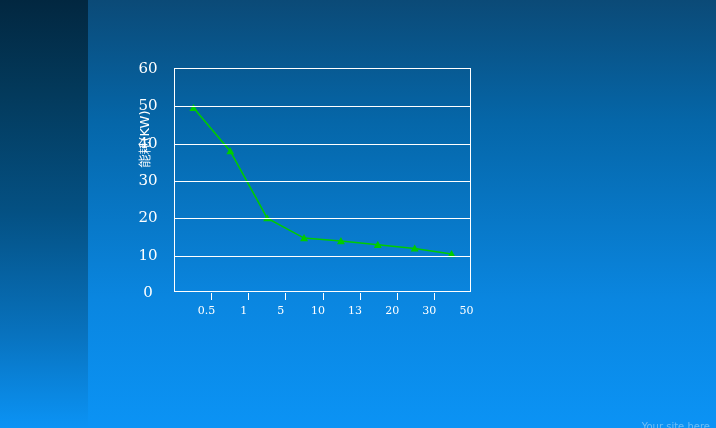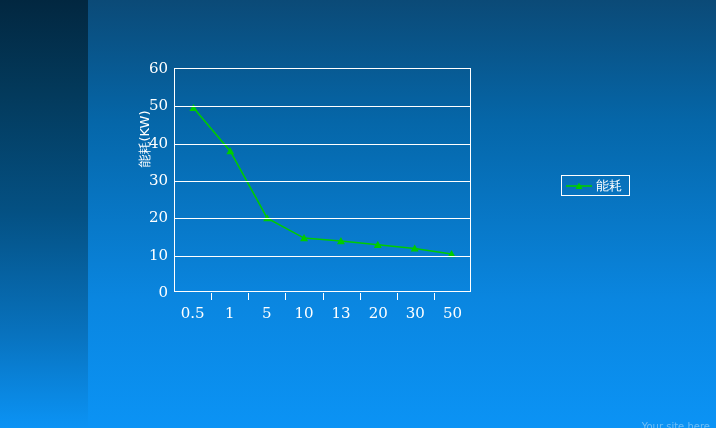--- a/index.html
+++ b/index.html
@@ -65,21 +65,21 @@
     position: absolute;
     left: 30px;
     top: 0;
     width: 40px;
     height: 224px;
   }
   .ytick {
     position: absolute;
     right: 0;
     width: 40px;
-    text-align: right;
+    text-align: center;
     color: #ffffff;
     font-size: 15px;
     font-family: "DejaVu Serif", serif;
     transform: translateY(-50%);
   }
 
   #plot {
     position: absolute;
     left: 76px;
     top: 0;
@@ -124,24 +124,25 @@
     left: 76px;
     top: 236px;
     width: 297px;
     height: 22px;
   }
   .xlabel {
     position: absolute;
     top: 0;
     text-align: center;
     color: #ffffff;
-    font-size: 15px;
+    font-size: 11px;
     font-family: "DejaVu Serif", serif;
     transform: translateX(-50%);
     white-space: nowrap;
+    margin-left: 14px;
   }
 
   #x-axis-title {
     position: absolute;
     left: 76px;
     top: 264px;
     width: 297px;
     text-align: center;
     color: #ffffff;
     font-size: 13px;
@@ -251,23 +252,16 @@
         <div class="xlabel" style="left: 92.8125px;">5</div>
         <div class="xlabel" style="left: 129.938px;">10</div>
         <div class="xlabel" style="left: 167.062px;">13</div>
         <div class="xlabel" style="left: 204.188px;">20</div>
         <div class="xlabel" style="left: 241.312px;">30</div>
         <div class="xlabel" style="left: 278.438px;">50</div>
       </div>
 
   </div>
 
-  <div id="legend">
-    <svg id="legend-swatch" viewBox="0 0 26 10">
-        <line x1="0" y1="5" x2="26" y2="5" stroke="#00cc00" stroke-width="1.6"></line>
-        <polygon points="13,1.5 9.5,8 16.5,8" fill="#00cc00"></polygon>
-      </svg>
-    <span id="legend-label">能耗</span>
-  </div>
 
 
   <div id="watermark">Your site here</div>
 </div>
 
 </body></html>

